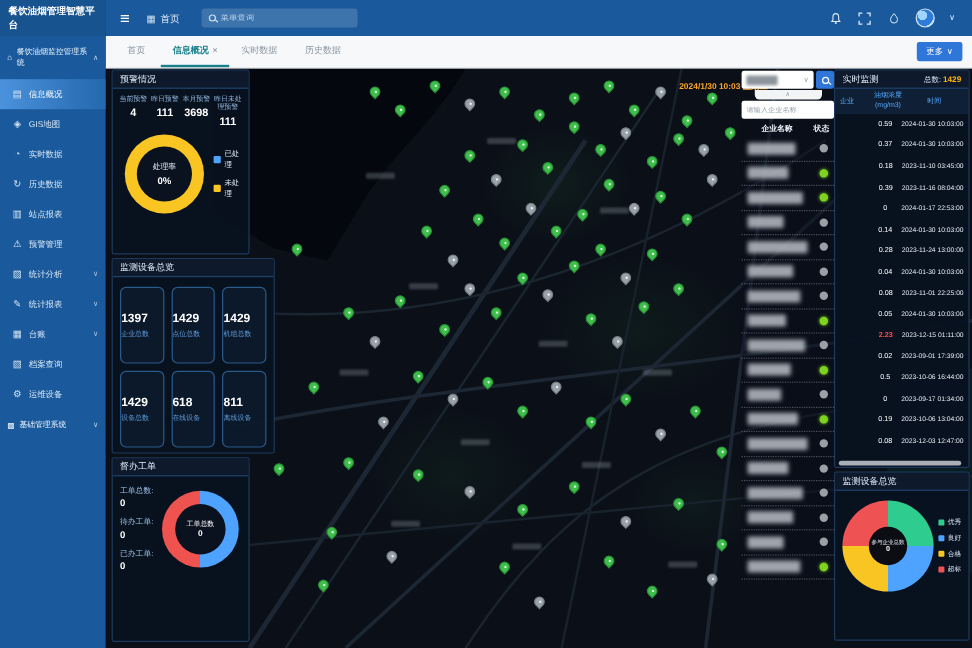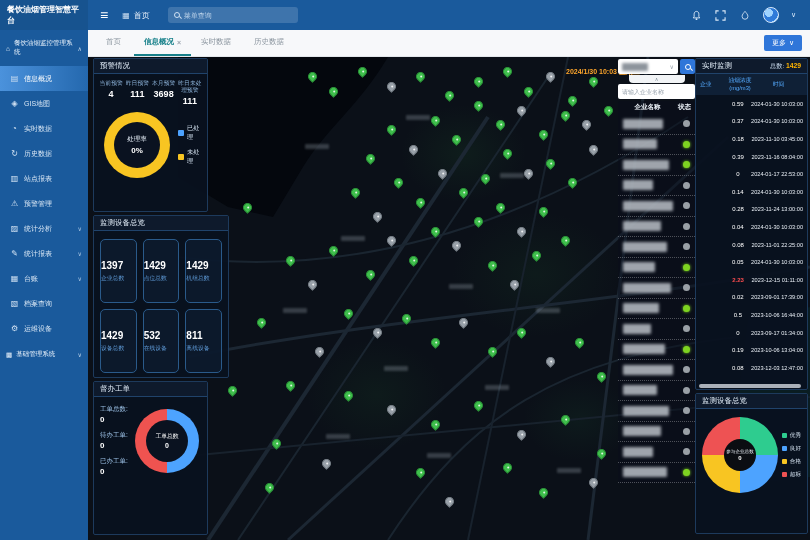--- a/index.html
+++ b/index.html
@@ -612,21 +612,21 @@
           <span class="dev-num">1429</span>
           <span class="dev-lab">机组总数</span>
         </div>
 
         <div class="dev-box">
           <span class="dev-num">1429</span>
           <span class="dev-lab">设备总数</span>
         </div>
 
         <div class="dev-box">
-          <span class="dev-num">532</span>
+          <span class="dev-num">618</span>
           <span class="dev-lab">在线设备</span>
         </div>
 
         <div class="dev-box">
           <span class="dev-num">811</span>
           <span class="dev-lab">离线设备</span>
         </div>
 
     </div>
   </div>

